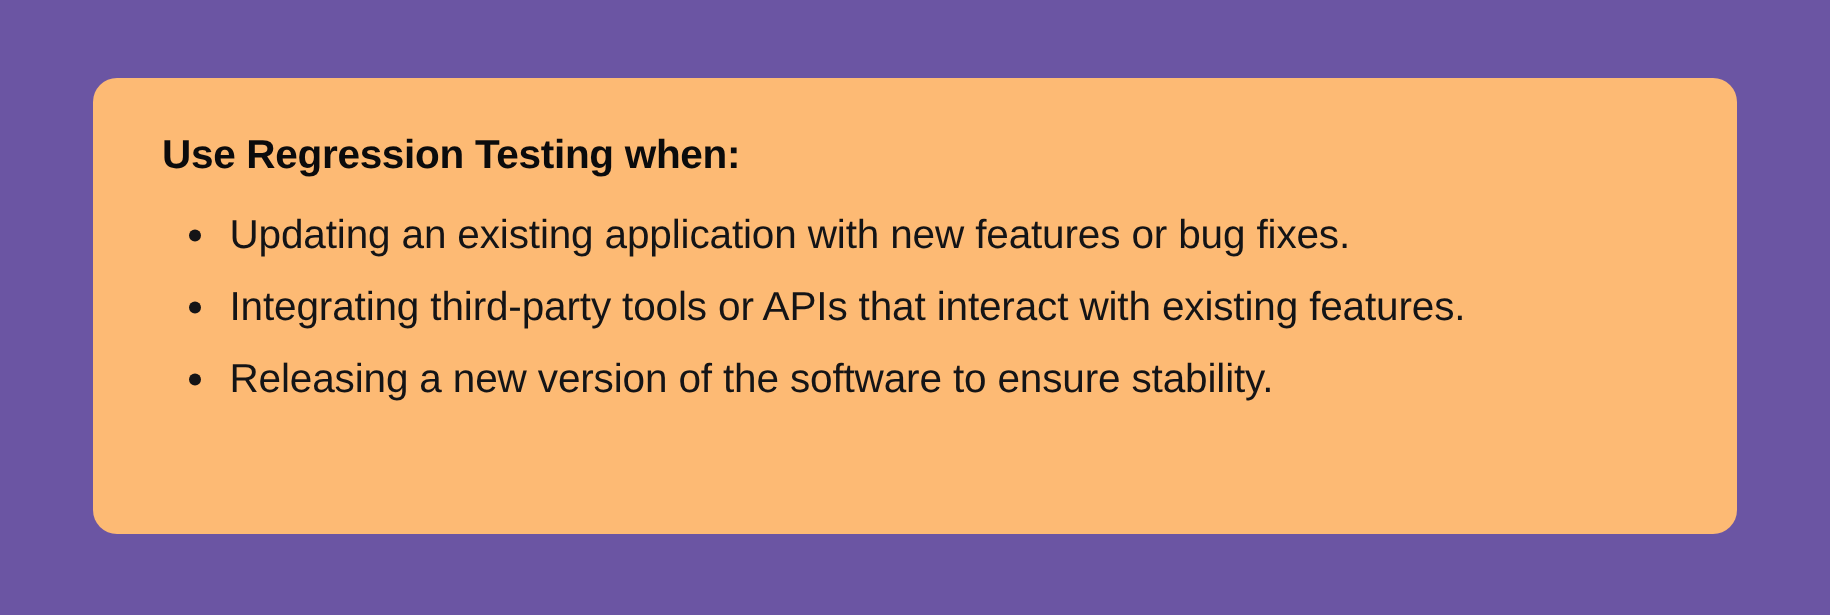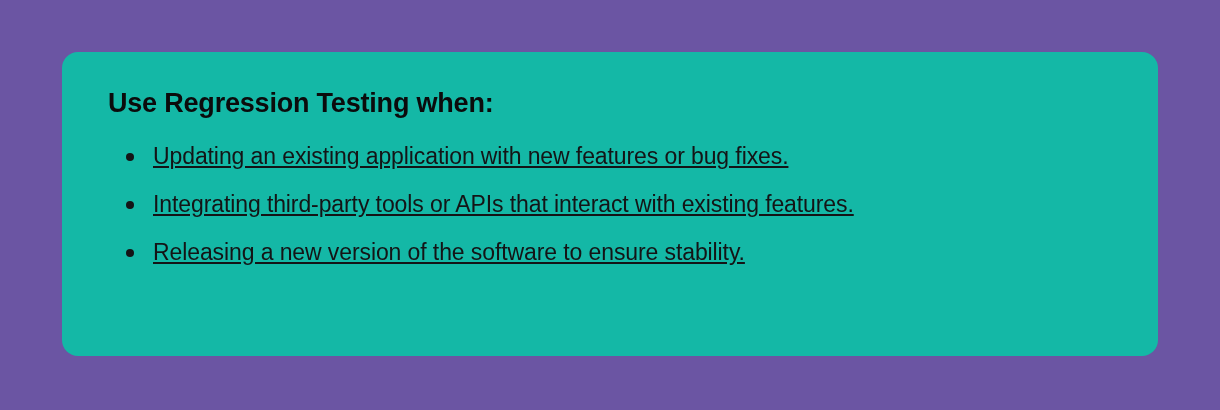--- a/index.html
+++ b/index.html
@@ -19,49 +19,48 @@
     height: 410px;
     background: #6B55A3;
     box-sizing: border-box;
   }
   #card {
     position: absolute;
     left: 62px;
     top: 52px;
     width: 1096px;
     height: 304px;
-    background: #14b8a6;
+    background: #fdba74;
     border-radius: 16px;
     box-sizing: border-box;
     padding: 34px 46px 0 46px;
   }
   #card-heading {
     font-size: 27px;
     font-weight: bold;
     color: #0B0B0C;
     line-height: 34px;
     letter-spacing: -0.2px;
     margin: 0 0 12px 0;
     padding: 0;
   }
   #bullet-list {
     list-style: none;
     margin: 0;
     padding: 0;
   }
   #bullet-list li {
     position: relative;
-    font-size: 23px;
+    font-size: 27px;
     font-weight: normal;
     color: #141416;
     line-height: 48px;
     letter-spacing: -0.1px;
     padding-left: 45px;
     margin: 0;
-    text-decoration: underline;
   }
   #bullet-list li .bullet-dot {
     position: absolute;
     left: 18px;
     top: 21px;
     width: 8px;
     height: 8px;
     border-radius: 50%;
     background: #141416;
   }

